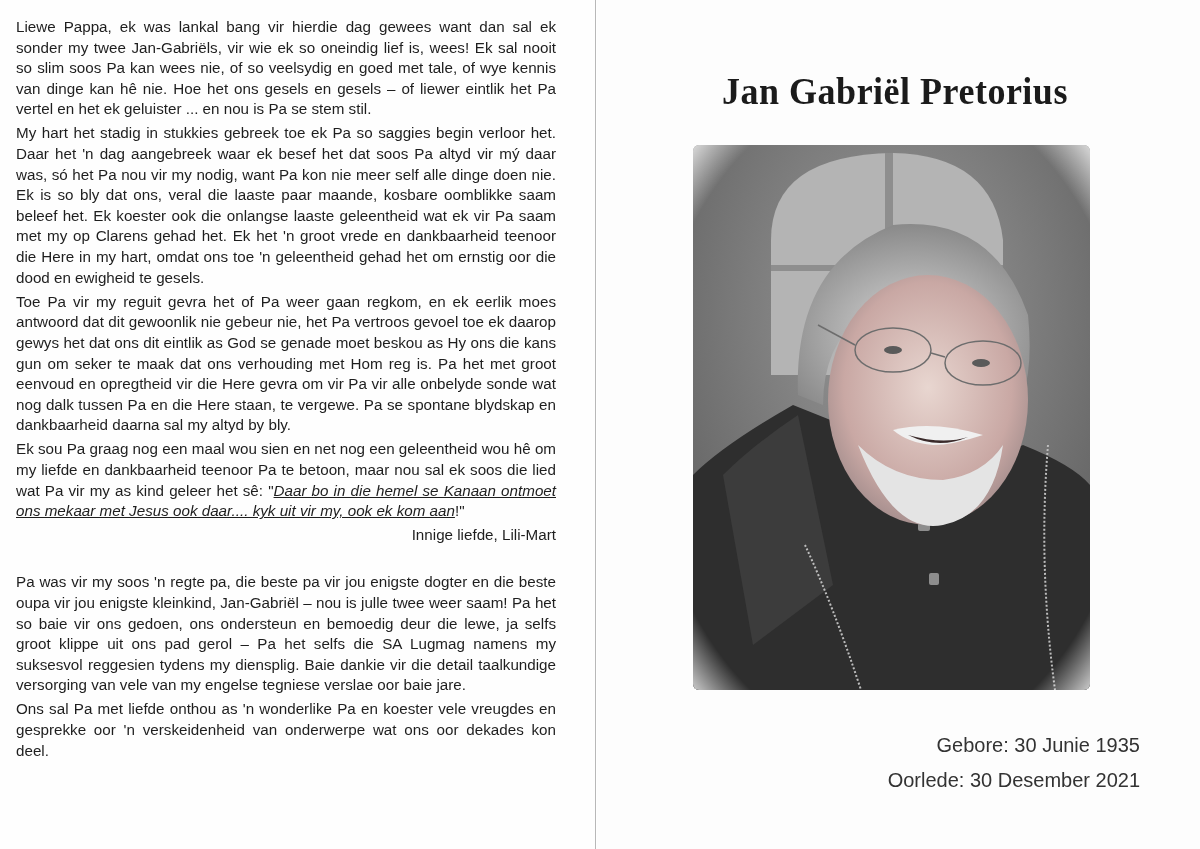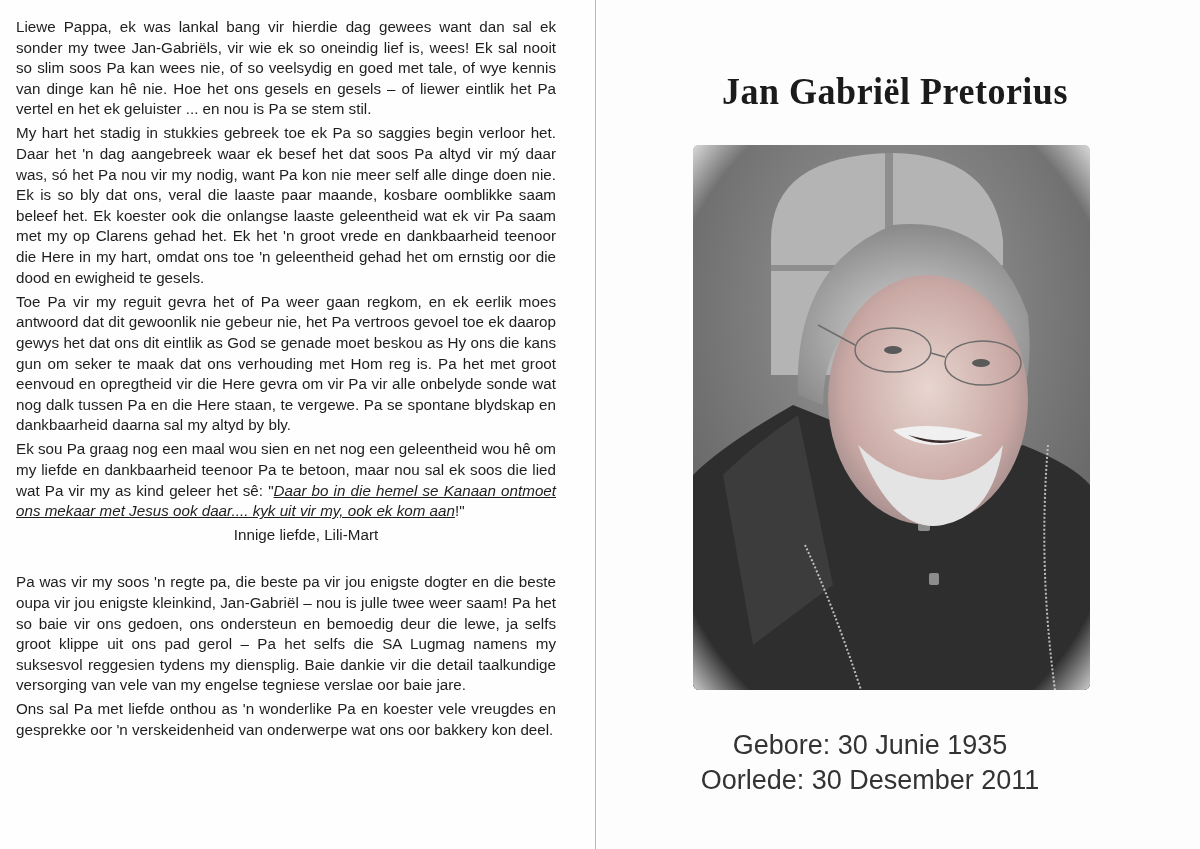--- a/index.html
+++ b/index.html
@@ -17,39 +17,39 @@
     position:absolute; left:595px; top:0; width:1px; height:849px; background:#b8b8b8;
   }
   .fold2 {
     position:absolute; left:597px; top:0; width:1px; height:849px; background:#e6e6e6;
   }
   .text-col {
     position:absolute; left:16px; top:17px; width:540px;
     font-size:15.2px; line-height:20.6px; text-align:justify;
   }
   .text-col p { margin:0 0 3.5px 0; }
-  .text-col .sig { text-align:center;margin-left:40px; }
+  .text-col .sig { text-align:right;margin-left:40px; }
   .text-col .gap { height:23px; }
   .text-col em { font-style:italic;text-decoration:underline; }
 
   .name-title {
     position:absolute; left:600px; top:70px; width:590px; text-align:center;
     font-family:"Liberation Serif", serif; font-size:36px; font-weight:bold;
     letter-spacing:0.5px; color:#1b1b1b; transform:scaleY(1.05);
   }
   .photo {
     position:absolute; left:693px; top:145px; width:397px; height:545px;
     border-radius:6px; overflow:hidden;
     box-shadow:0 0 6px 4px rgba(255,255,255,0.9) inset;
     filter: blur(0.3px);
   }
   .photo svg { display:block; }
   .dates {
-    position:absolute; left:620px; top:728px; width:500px; text-align:center;
-    font-size:27px; line-height:35px; color:#333333;
+    position:absolute; left:640px; top:728px; width:500px; text-align:right;
+    font-size:20px; line-height:35px; color:#333333;
   }
 </style>
 </head>
 <body>
 
 <div class="page-left"></div>
 <div class="fold"></div>
 <div class="fold2"></div>
 <div class="page-right"></div>
 
@@ -57,21 +57,21 @@
   <div>
     <p>Liewe Pappa, ek was lankal bang vir hierdie dag gewees want dan sal ek sonder my twee Jan-Gabriëls, vir wie ek so oneindig lief is, wees! Ek sal nooit so slim soos Pa kan wees nie, of so veelsydig en goed met tale, of wye kennis van dinge kan hê nie. Hoe het ons gesels en gesels – of liewer eintlik het Pa vertel en het ek geluister ... en nou is Pa se stem stil.</p>
     <p>My hart het stadig in stukkies gebreek toe ek Pa so saggies begin verloor het. Daar het 'n dag aangebreek waar ek besef het dat soos Pa altyd vir mý daar was, só het Pa nou vir my nodig, want Pa kon nie meer self alle dinge doen nie. Ek is so bly dat ons, veral die laaste paar maande, kosbare oomblikke saam beleef het. Ek koester ook die onlangse laaste geleentheid wat ek vir Pa saam met my op Clarens gehad het. Ek het 'n groot vrede en dankbaarheid teenoor die Here in my hart, omdat ons toe 'n geleentheid gehad het om ernstig oor die dood en ewigheid te gesels.</p>
     <p>Toe Pa vir my reguit gevra het of Pa weer gaan regkom, en ek eerlik moes antwoord dat dit gewoonlik nie gebeur nie, het Pa vertroos gevoel toe ek daarop gewys het dat ons dit eintlik as God se genade moet beskou as Hy ons die kans gun om seker te maak dat ons verhouding met Hom reg is. Pa het met groot eenvoud en opregtheid vir die Here gevra om vir Pa vir alle onbelyde sonde wat nog dalk tussen Pa en die Here staan, te vergewe. Pa se spontane blydskap en dankbaarheid daarna sal my altyd by bly.</p>
     <p><span>Ek sou Pa graag nog een maal wou sien en net nog een geleentheid wou hê om my liefde en dankbaarheid teenoor Pa te betoon, maar nou sal ek soos die lied wat Pa vir my as kind geleer het sê: "</span><em>Daar bo in die hemel se Kanaan ontmoet ons mekaar met Jesus ook daar.... kyk uit vir my, ook ek kom aan</em><span>!"</span></p>
     <p class="sig">Innige liefde, Lili-Mart</p>
   </div>
   <div class="gap"></div>
   <div>
     <p>Pa was vir my soos 'n regte pa, die beste pa vir jou enigste dogter en die beste oupa vir jou enigste kleinkind, Jan-Gabriël – nou is julle twee weer saam! Pa het so baie vir ons gedoen, ons ondersteun en bemoedig deur die lewe, ja selfs groot klippe uit ons pad gerol – Pa het selfs die SA Lugmag namens my suksesvol reggesien tydens my diensplig. Baie dankie vir die detail taalkundige versorging van vele van my engelse tegniese verslae oor baie jare.</p>
-    <p>Ons sal Pa met liefde onthou as 'n wonderlike Pa en koester vele vreugdes en gesprekke oor 'n verskeidenheid van onderwerpe wat ons oor bakkery kon deel.</p>
+    <p>Ons sal Pa met liefde onthou as 'n wonderlike Pa en koester vele vreugdes en gesprekke oor 'n verskeidenheid van onderwerpe wat ons oor dekades kon deel.</p>
 
   </div>
 </div>
 
 <div class="name-title">Jan Gabriël Pretorius</div>
 
 <div class="photo">
   <svg width="397" height="545" viewBox="0 0 397 545" xmlns="http://www.w3.org/2000/svg">
     <defs>
       <radialGradient id="bgGrad" cx="50%" cy="30%" r="75%">
@@ -122,14 +122,14 @@
     <line x1="162" y1="200" x2="125" y2="180" stroke="#6d6d6d" stroke-width="1.5"></line>
 
     <ellipse cx="200" cy="205" rx="9" ry="4" fill="#5a5a5a"></ellipse>
     <ellipse cx="288" cy="218" rx="9" ry="4" fill="#5a5a5a"></ellipse>
     <rect width="397" height="545" fill="url(#vignette)"></rect>
   </svg>
 </div>
 
 <div class="dates">
   <div>Gebore: 30 Junie 1935</div>
-  <div>Oorlede: 30 Desember 2011</div>
+  <div>Oorlede: 30 Desember 2021</div>
 </div>
 
 </body></html>

